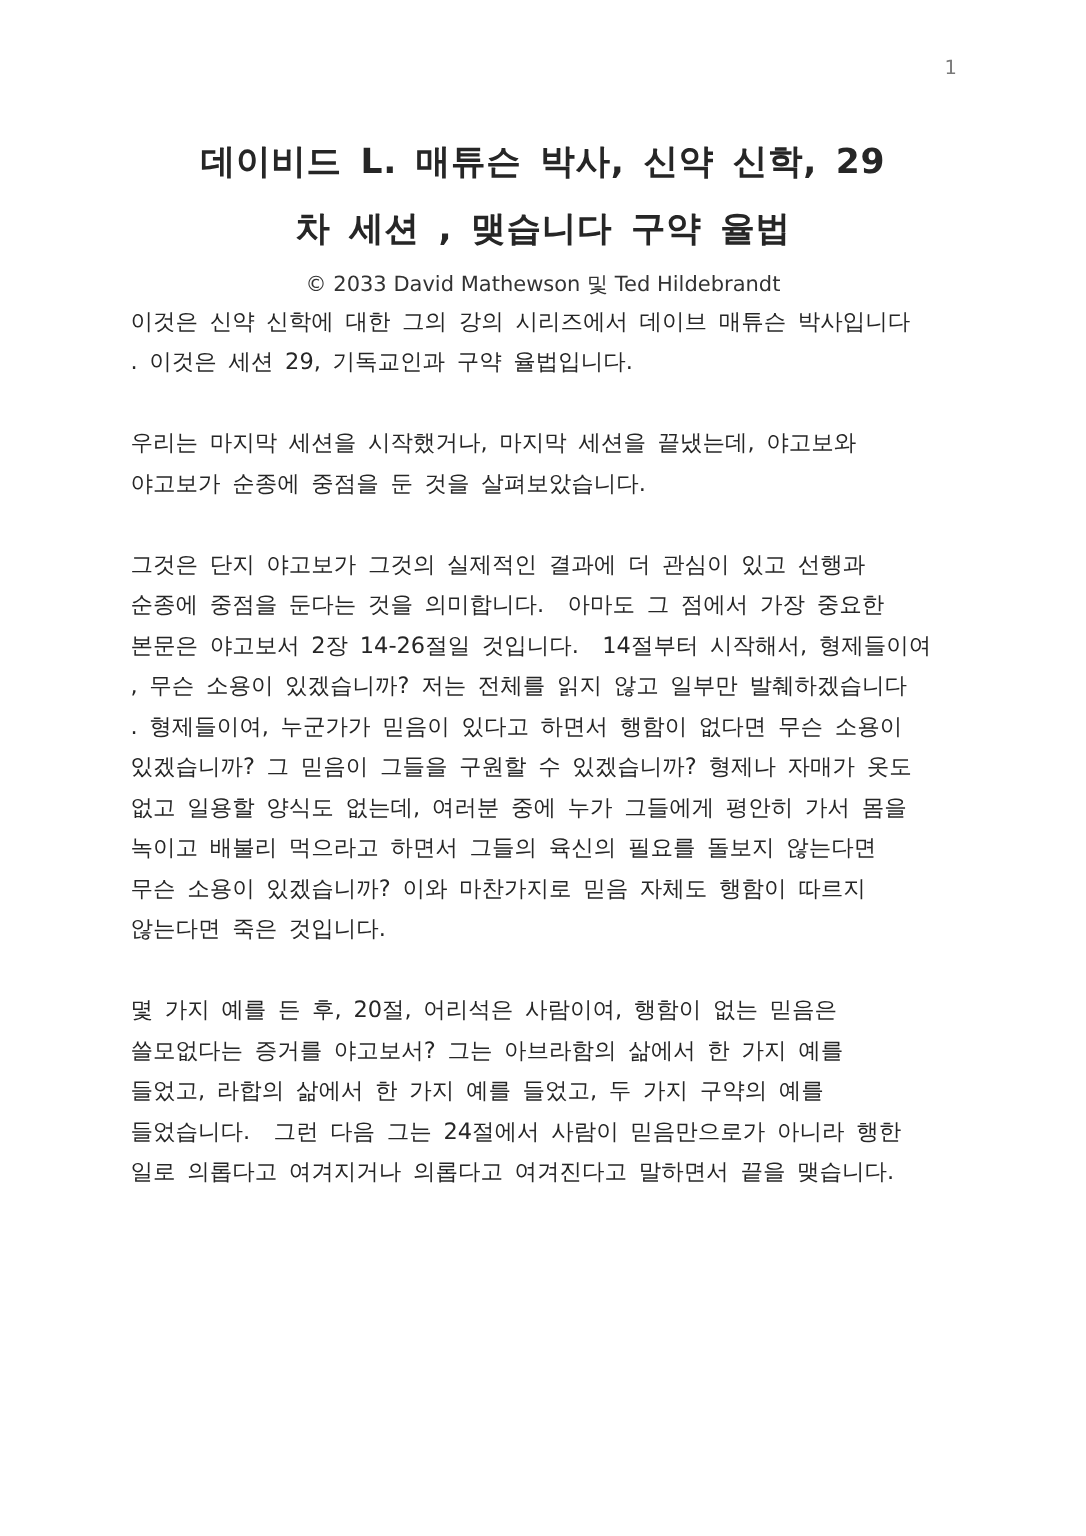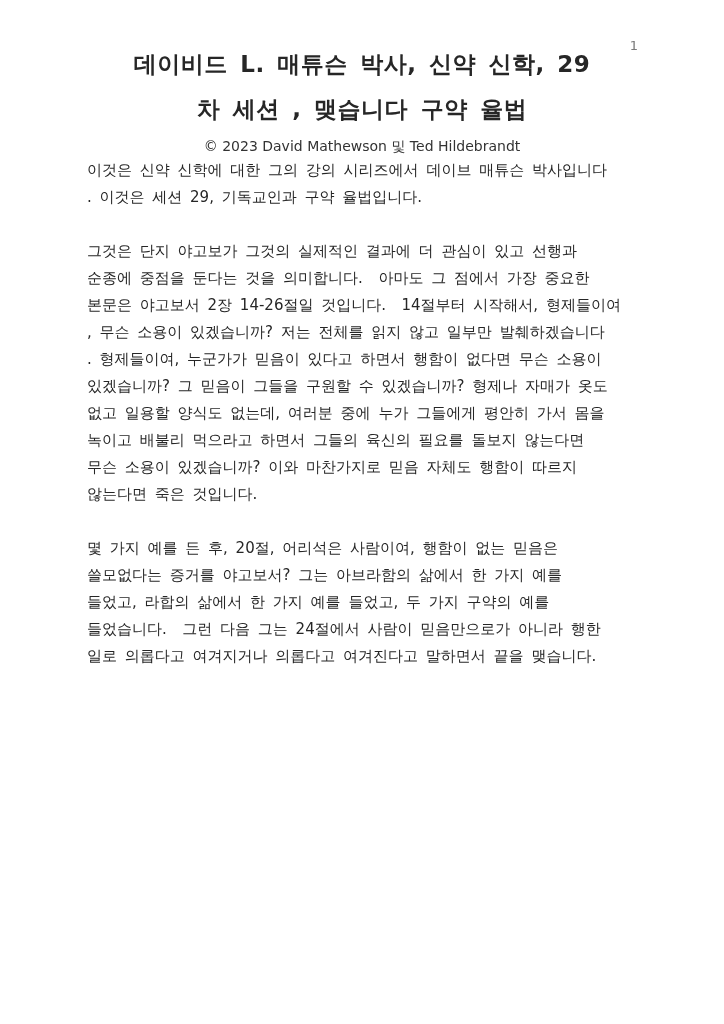--- a/index.html
+++ b/index.html
@@ -19,21 +19,21 @@
   }
   .page-number {
     position: absolute;
     top: 38px;
     right: 86px;
     font-size: 13px;
     color: #7a7a7a;
   }
   .content {
     box-sizing: border-box;
-    padding: 42px 87px 0 87px;
+    padding: 86px 87px 0 87px;
     width: 724px;
   }
   .doc-title {
     text-align: center;
     font-weight: bold;
     font-size: 23px;
     line-height: 45px;
     letter-spacing: 0.5px;
     word-spacing: 4px;
   }
@@ -61,25 +61,27 @@
 
   <div class="page-number">1</div>
 
   <div class="content">
 
     <div class="doc-title">
       <div>데이비드 L. 매튜슨 박사, 신약 신학, 29</div>
       <div>차 세션 , 맺습니다 구약 율법</div>
     </div>
 
-    <div class="copyright">© 2023 David Mathewson 및 Ted Hildebrandt</div>
+    <div class="copyright">© 2033 David Mathewson 및 Ted Hildebrandt</div>
 
     <div class="body-text">
       <p class="para">이것은 신약 신학에 대한 그의 강의 시리즈에서 데이브 매튜슨 박사입니다
 . 이것은 세션 29, 기독교인과 구약 율법입니다.</p>
+      <p class="para">우리는 마지막 세션을 시작했거나, 마지막 세션을 끝냈는데, 야고보와
+야고보가 순종에 중점을 둔 것을 살펴보았습니다.</p>
       <p class="para">그것은 단지 야고보가 그것의 실제적인 결과에 더 관심이 있고 선행과
 순종에 중점을 둔다는 것을 의미합니다.  아마도 그 점에서 가장 중요한
 본문은 야고보서 2장 14-26절일 것입니다.  14절부터 시작해서, 형제들이여
 , 무슨 소용이 있겠습니까? 저는 전체를 읽지 않고 일부만 발췌하겠습니다
 . 형제들이여, 누군가가 믿음이 있다고 하면서 행함이 없다면 무슨 소용이
 있겠습니까? 그 믿음이 그들을 구원할 수 있겠습니까? 형제나 자매가 옷도
 없고 일용할 양식도 없는데, 여러분 중에 누가 그들에게 평안히 가서 몸을
 녹이고 배불리 먹으라고 하면서 그들의 육신의 필요를 돌보지 않는다면
 무슨 소용이 있겠습니까? 이와 마찬가지로 믿음 자체도 행함이 따르지
 않는다면 죽은 것입니다.</p>

